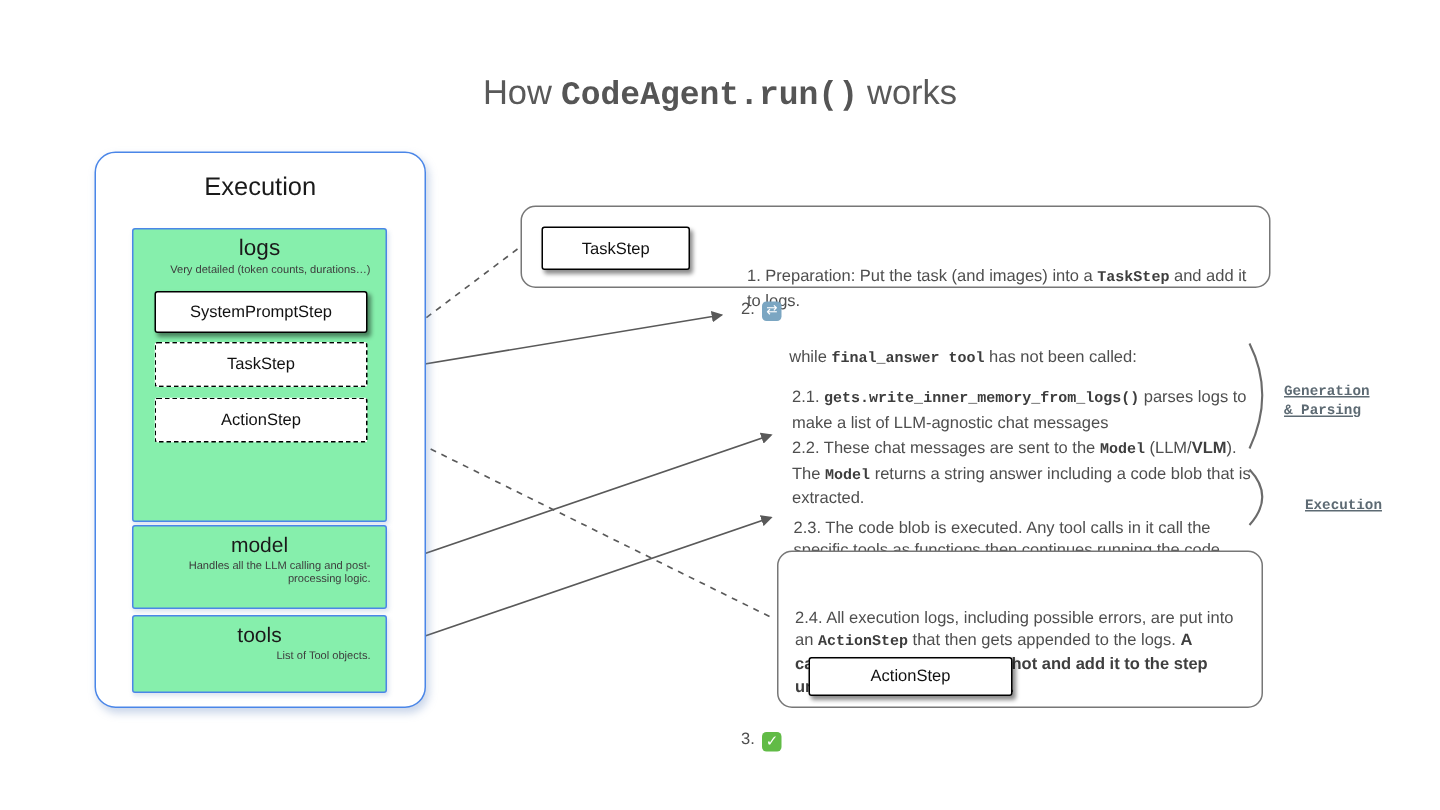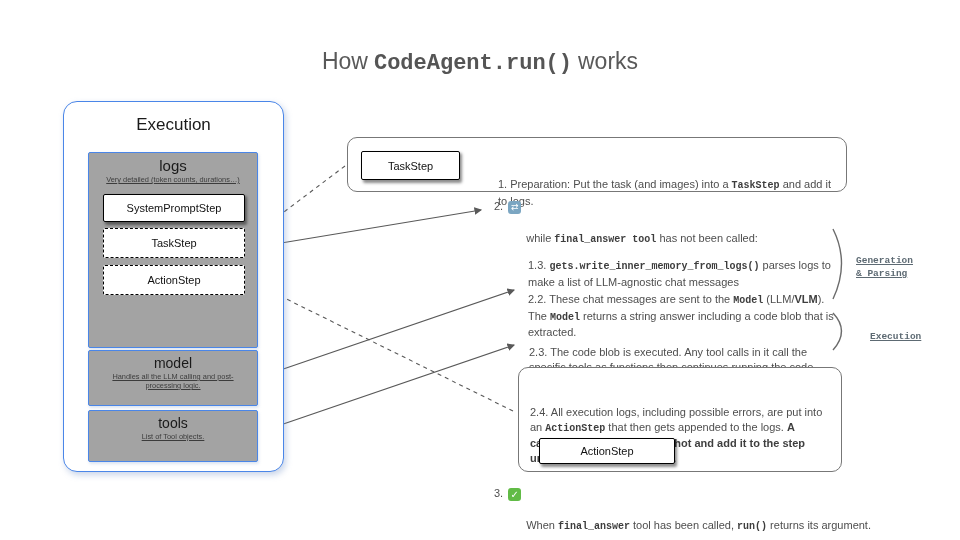--- a/index.html
+++ b/index.html
@@ -5,27 +5,27 @@
   html,body{margin:0;padding:0;background:#fff;}
   .stage{position:relative;width:960px;height:540px;background:#ffffff;overflow:hidden;
          font-family:"Liberation Sans",sans-serif;color:#4e4e4e;}
   
   .title{position:absolute;left:0;right:0;top:48px;text-align:center;color:#595959;font-size:23px;}
   .title .code{font-family:"Liberation Mono","DejaVu Sans Mono",monospace;font-weight:bold;font-size:22px;margin:4px 6px;color:#555;}
   
   .agent-box{position:absolute;left:63px;top:101px;width:219px;height:369px;background:#fff;
              border:1.6px solid #4a86e8;border-radius:14px;box-shadow:2px 3px 6px rgba(120,150,200,.40);}
   .agent-title{position:absolute;top:13px;left:0;right:0;text-align:center;font-size:17px;color:#1a1a1a;}
-  .bluebox{position:absolute;background:#a3a3a3;border:1.3px solid #4a86e8;border-radius:2px;box-shadow:1px 2px 3px rgba(120,150,200,.25);}
+  .bluebox{position:absolute;background:#86efac;border:1.3px solid #4a86e8;border-radius:2px;box-shadow:1px 2px 3px rgba(120,150,200,.25);}
   .logs-box{left:24px;top:50px;width:168px;height:194px;}
   .model-box{left:24px;top:248px;width:168px;height:54px;}
   .tools-box{left:24px;top:308px;width:168px;height:50px;}
   .bluebox .bb-title{text-align:center;font-size:15px;color:#1a1a1a;margin-top:4px;}
   .model-box .bb-title,.tools-box .bb-title{font-size:14px;}
-  .bluebox .bb-sub{text-align:center;font-size:7.4px;color:#3c3c3c;line-height:9px;margin-top:1px;padding:0 10px;text-decoration:underline;}
+  .bluebox .bb-sub{text-align:right;font-size:7.4px;color:#3c3c3c;line-height:9px;margin-top:1px;padding:0 10px;}
   .chip{position:absolute;background:#fff;display:flex;align-items:center;justify-content:center;
         font-size:11px;color:#111;}
   .chip.solid{border:1.6px solid #000;box-shadow:2px 2.5px 3px rgba(0,0,0,.45);border-radius:2px;}
   .chip.dashed{border:1.4px dashed #000;border-radius:2px;}
   .logs-chip1{left:14px;top:41px;width:140px;height:26px;}
   .logs-chip2{left:14px;top:75px;width:140px;height:28px;}
   .logs-chip3{left:14px;top:112px;width:140px;height:28px;}
   
   .round-box{position:absolute;border:1.2px solid #777;border-radius:10px;background:#fff;}
   .step1-box{left:347px;top:137px;width:498px;height:53px;}
@@ -116,34 +116,33 @@
     </div>
     <div class="rich step1-text"><span class="seg-p">1.  Preparation: Put the task (and images) into a </span><span class="seg-c">TaskStep</span><span class="seg-p"> and add it to logs.</span></div>
   </div>
 
   <div class="num-row step2-row">
     <span class="num">2.</span>
     <span class="emoji emoji-repeat">⇄</span>
     <span class="rich"><span class="seg-p">while </span><span class="seg-c">final_answer tool</span><span class="seg-p"> has not been called:</span></span>
   </div>
 
-  <div class="rich block block21"><span class="seg-p">1.3. </span><span class="seg-c">gets.write_inner_memory_from_logs()</span><span class="seg-p"> parses logs to make a list of LLM-agnostic chat messages</span></div>
+  <div class="rich block block21"><span class="seg-p">2.1. </span><span class="seg-c">gets.write_inner_memory_from_logs()</span><span class="seg-p"> parses logs to make a list of LLM-agnostic chat messages</span></div>
   <div class="rich block block22"><span class="seg-p">2.2. These chat messages are sent to the </span><span class="seg-c">Model</span><span class="seg-p"> (LLM/</span><span class="seg-b">VLM</span><span class="seg-p">). The </span><span class="seg-c">Model</span><span class="seg-p">  returns a string answer including a code blob that is extracted.</span></div>
   <div class="rich block block23"><span class="seg-p">2.3. The code blob is executed. Any tool calls in it call the specific tools as functions then continues running the code.</span></div>
 
   <div class="round-box box24">
     <div class="rich text24"><span class="seg-p">2.4. All execution logs, including possible errors, are put into an </span><span class="seg-c">ActionStep</span><span class="seg-p"> that then gets appended to the logs. </span><span class="seg-b">A callback can  take a screenshot and add it to the step under </span><span class="seg-bc">observation_images.</span></div>
     <div class="chip solid chip-action">
       <span>ActionStep</span>
     </div>
   </div>
 
   <div class="side-label side-gen">Generation
 &amp; Parsing</div>
   <div class="side-label side-exec">Execution</div>
 
   <div class="num-row step3-row">
     <span class="num">3.</span>
     <span class="emoji emoji-check">✓</span>
-    <span class="rich"><span class="seg-p">When </span><span class="seg-c">final_answer</span><span class="seg-p"> tool has been called, </span><span class="seg-c">run()</span><span class="seg-p"> returns its argument.</span></span>
   </div>
 
 </div>
 
 </body></html>

